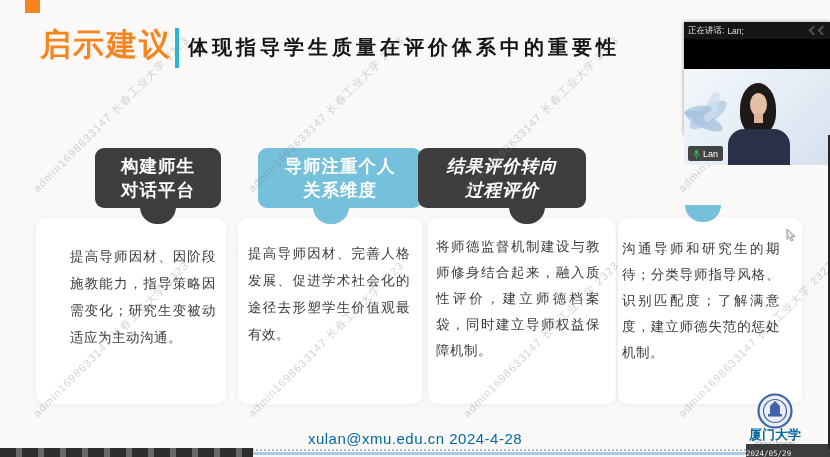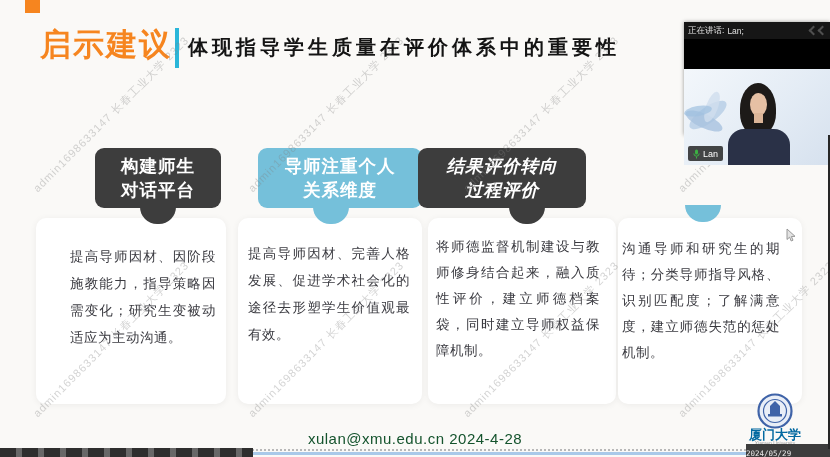--- a/index.html
+++ b/index.html
@@ -37,21 +37,21 @@
   .tab3{left:509px;top:207px;}
   .tab4{left:685px;top:205px;}
 
   .colbody{position:absolute;font-family:"DejaVu Serif",serif;color:#3a3a40;font-size:13.5px;
     text-align:justify;letter-spacing:0.5px;}
   .body1{left:70px;top:243px;width:146px;line-height:27px;}
   .body2{left:248px;top:240px;width:162px;line-height:27px;}
   .body3{left:436px;top:233px;width:164px;line-height:26px;}
   .body4{left:622px;top:235px;width:158px;line-height:26px;}
 
-  .slide-footer{position:absolute;left:0;right:0;top:430px;text-align:center;color:#14532d;
+  .slide-footer{position:absolute;left:0;right:0;top:430px;text-align:center;color:#0369a1;
     font-size:15px;letter-spacing:0.5px;}
 
   .dotted-line{position:absolute;left:0;right:0;top:449px;border-top:2px dotted #b8b8b8;height:0;}
   .blue-line{position:absolute;left:0;right:0;top:452px;height:2.5px;background:#a9c9e9;}
 
   
   .uni-logo{position:absolute;left:752px;top:393px;width:46px;height:36px;}
   .uni-name{position:absolute;left:738px;top:426px;width:74px;text-align:center;
     color:#0369a1;font-weight:700;font-size:13px;font-family:"DejaVu Serif",serif;}
   .uni-sub{position:absolute;left:738px;top:440px;width:74px;text-align:center;color:#a0a0a0;font-size:5px;}

